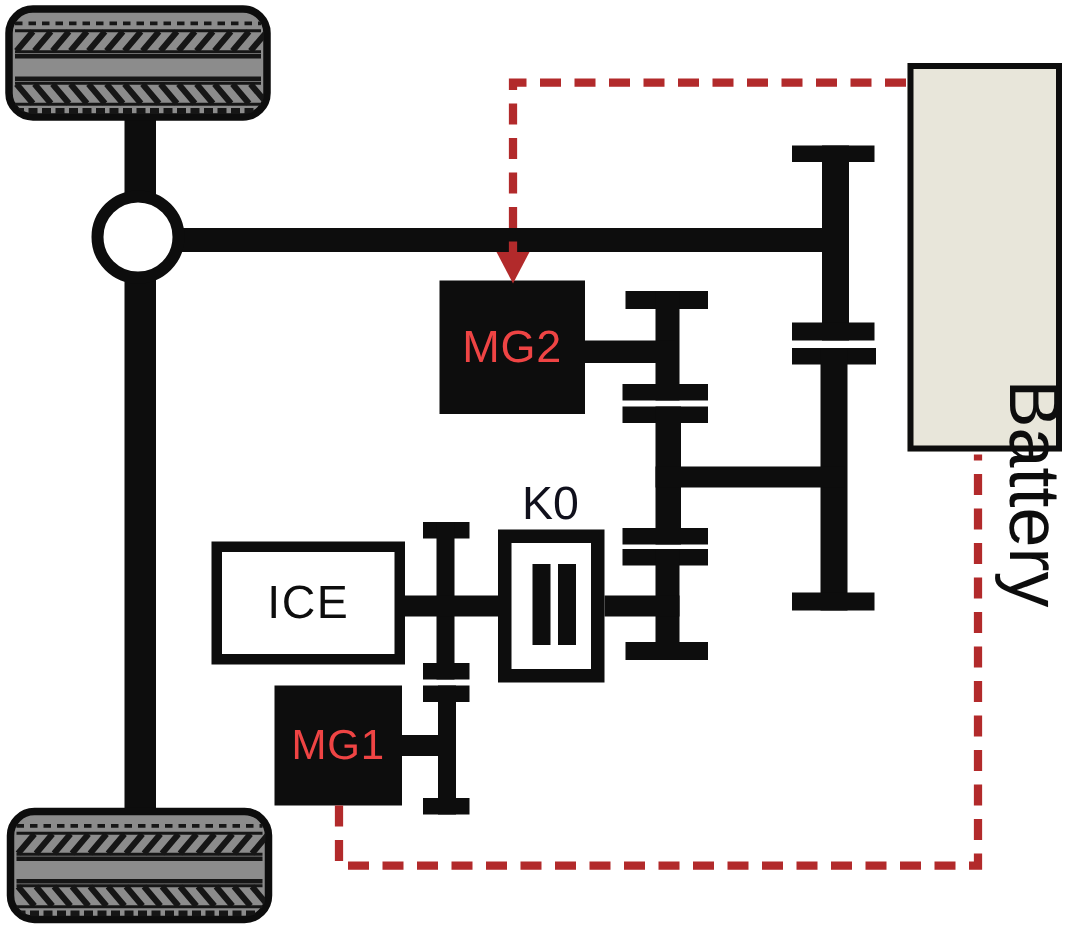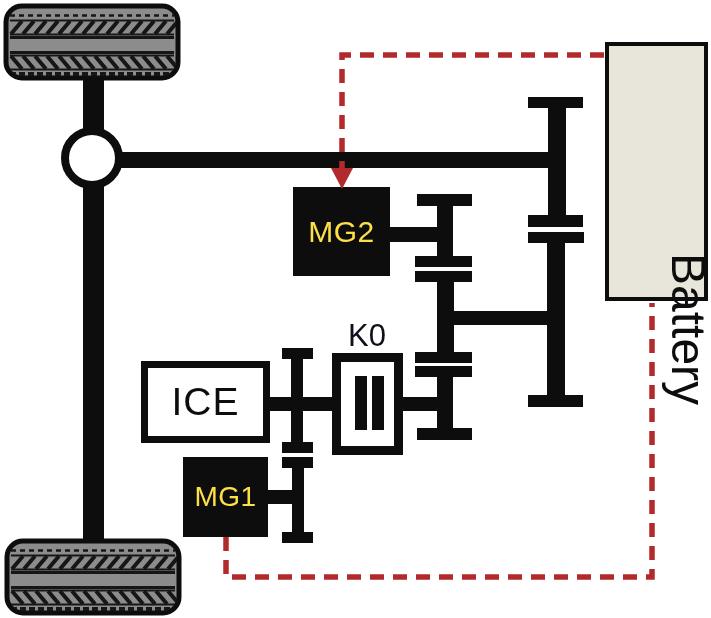--- a/index.html
+++ b/index.html
@@ -5,24 +5,24 @@
   html,body{margin:0;padding:0;background:#ffffff;}
   .canvas{
     position:relative;width:711px;height:618px;background:#fff;overflow:hidden;
     font-family:"Liberation Sans", sans-serif;
     --ink:#0d0d0d; --red:#b22a2b; --battery-fill:#e8e6da; --tire-gray:#8c8c8c;
   }
   .bar{position:absolute;background:var(--ink);}
   .whitebox{position:absolute;background:#ffffff;border:7px solid var(--ink);box-sizing:border-box;
     display:flex;align-items:center;justify-content:center;color:var(--ink);}
   .blackbox{position:absolute;background:var(--ink);display:flex;align-items:center;justify-content:center;
-    color:#fde047;}
+    color:#ef4444;}
   .diff-circle{position:absolute;left:61px;top:127px;width:62px;height:62px;border:8px solid var(--ink);
     border-radius:50%;background:#ffffff;box-sizing:border-box;}
-  .ice-label{font-size:39px;letter-spacing:1px;}
+  .ice-label{font-size:31px;letter-spacing:1px;}
   .mg-label{font-size:30px;letter-spacing:0.5px;}
   .k0-label{position:absolute;left:329px;top:318px;width:76px;height:34px;text-align:center;
     font-size:31px;color:#10101c;}
   .battery-box{position:absolute;left:605px;top:42px;width:103px;height:259px;
     background:var(--battery-fill);border:4px solid var(--ink);box-sizing:border-box;}
   .battery-label{position:absolute;left:711px;top:253px;width:160px;height:48px;line-height:46px;
     font-size:48px;color:var(--ink);transform:rotate(90deg);transform-origin:0 0;white-space:nowrap;}
   .overlay{position:absolute;left:0;top:0;pointer-events:none;}
   .tire{position:absolute;}
   .tire-body{fill:var(--tire-gray);stroke:var(--ink);stroke-width:5;}

